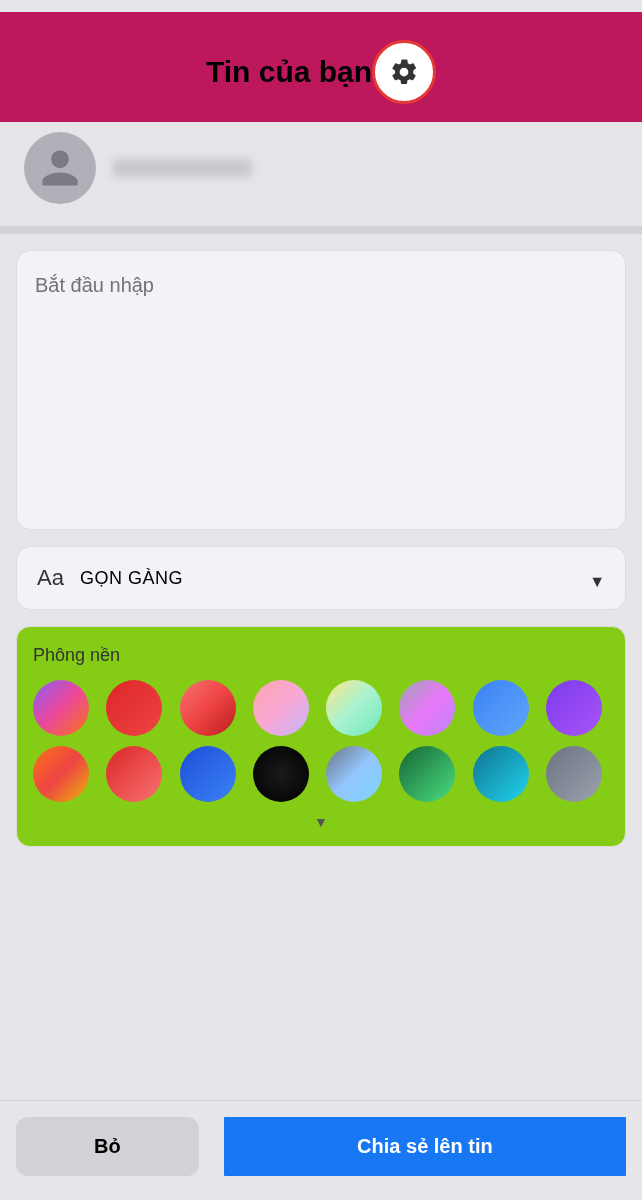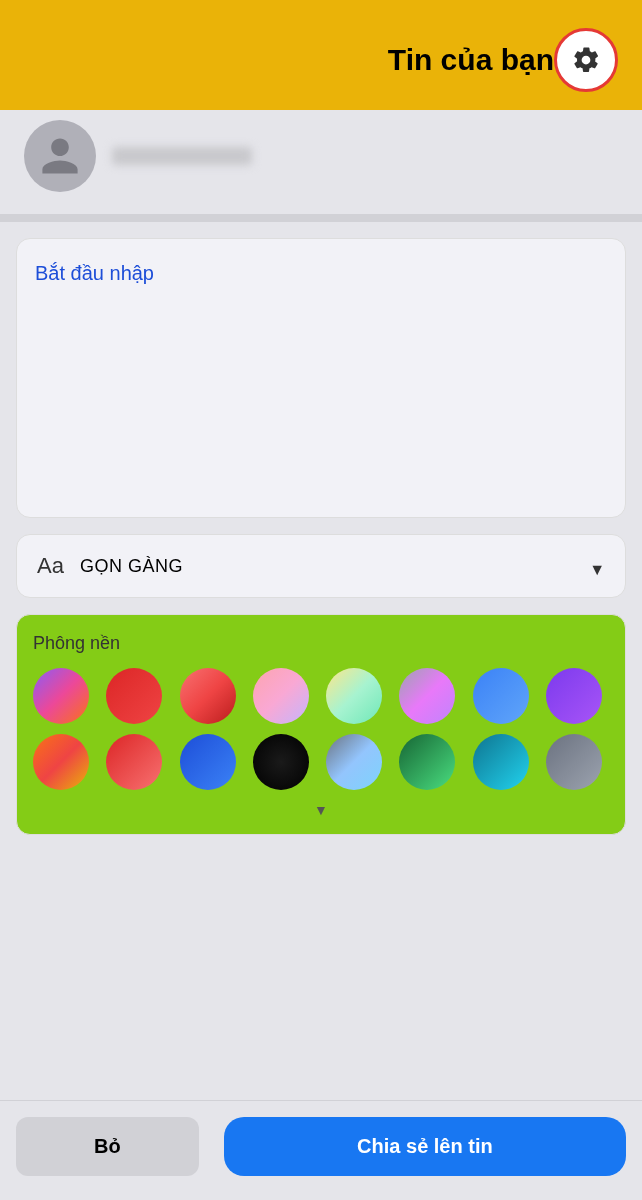--- a/index.html
+++ b/index.html
@@ -9,23 +9,24 @@
       background: #e5e5ea;
       font-family: -apple-system, BlinkMacSystemFont, 'Segoe UI', sans-serif;
       display: flex;
       flex-direction: column;
     }
 
     
     .header {
       display: flex;
       align-items: center;
-      justify-content: flex-end;
+      justify-content: center;
       padding: 28px 24px 18px 24px;
-      background: #eab308;
+      background: #be185d;
+      margin-top: 12px;
     }
     .header-title {
       font-size: 30px;
       font-weight: 700;
       color: #000;
     }
     .gear-button {
       width: 64px;
       height: 64px;
       background: #fff;
@@ -76,21 +77,21 @@
       padding: 16px 16px;
     }
     .text-input-box {
       background: #f2f2f7;
       border-radius: 14px;
       padding: 20px 18px;
       min-height: 280px;
       border: 1px solid #ddd;
     }
     .text-input-placeholder {
-      color: #1d4ed8;
+      color: #737373;
       font-size: 20px;
       line-height: 1.4;
     }
 
     
     .font-section {
       background: #e5e5ea;
       padding: 0 16px 16px 16px;
     }
     .font-selector-box {
@@ -180,21 +181,21 @@
       padding: 18px 0;
       font-size: 20px;
       font-weight: 600;
       color: #000;
       cursor: pointer;
     }
     .btn-share {
       flex: 2.2;
       background: #1877f2;
       border: none;
-      border-radius: 20px;
+      border-radius: 1px;
       padding: 18px 0;
       font-size: 20px;
       font-weight: 600;
       color: #fff;
       cursor: pointer;
     }
 
     
     .bottom-spacer {
       height: 90px;

